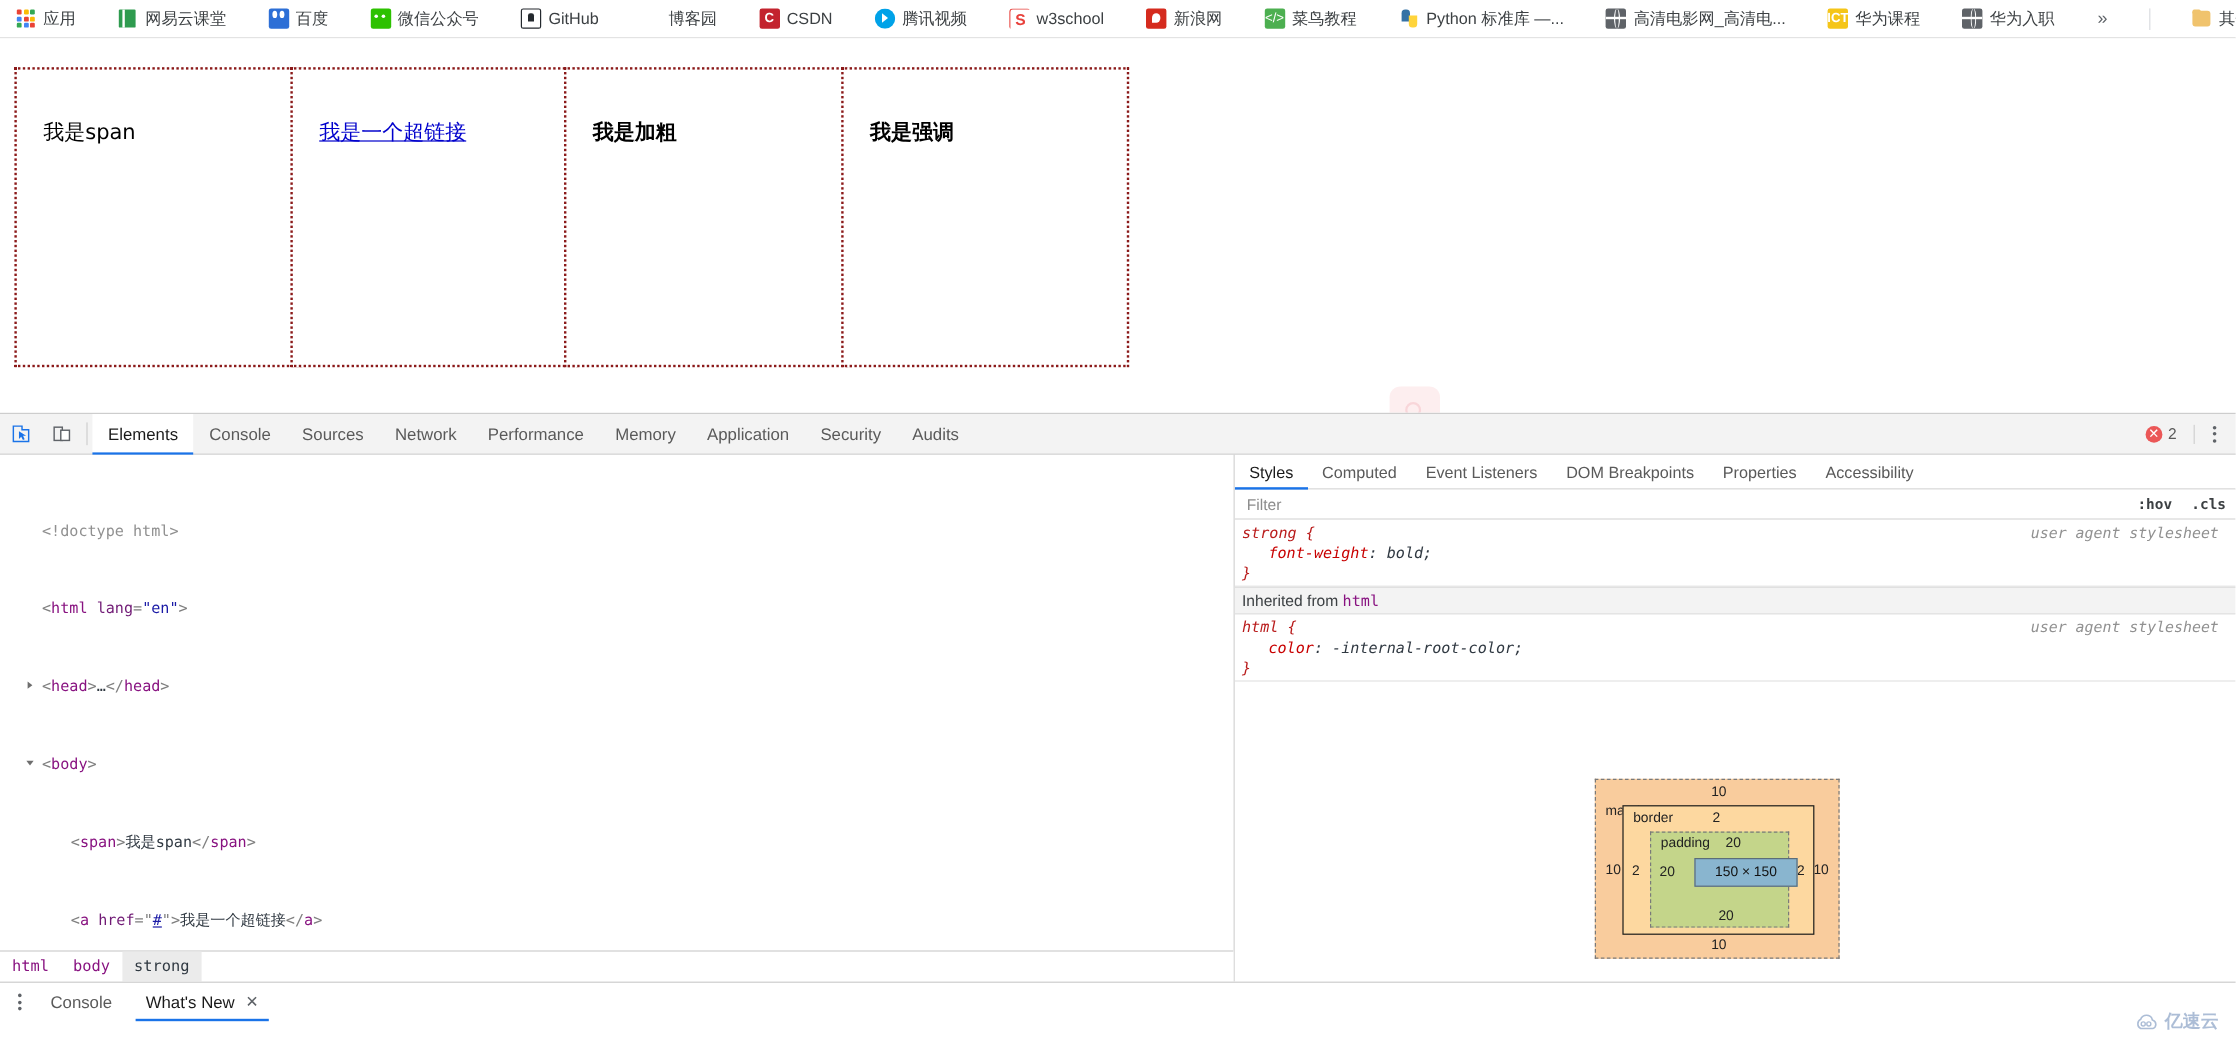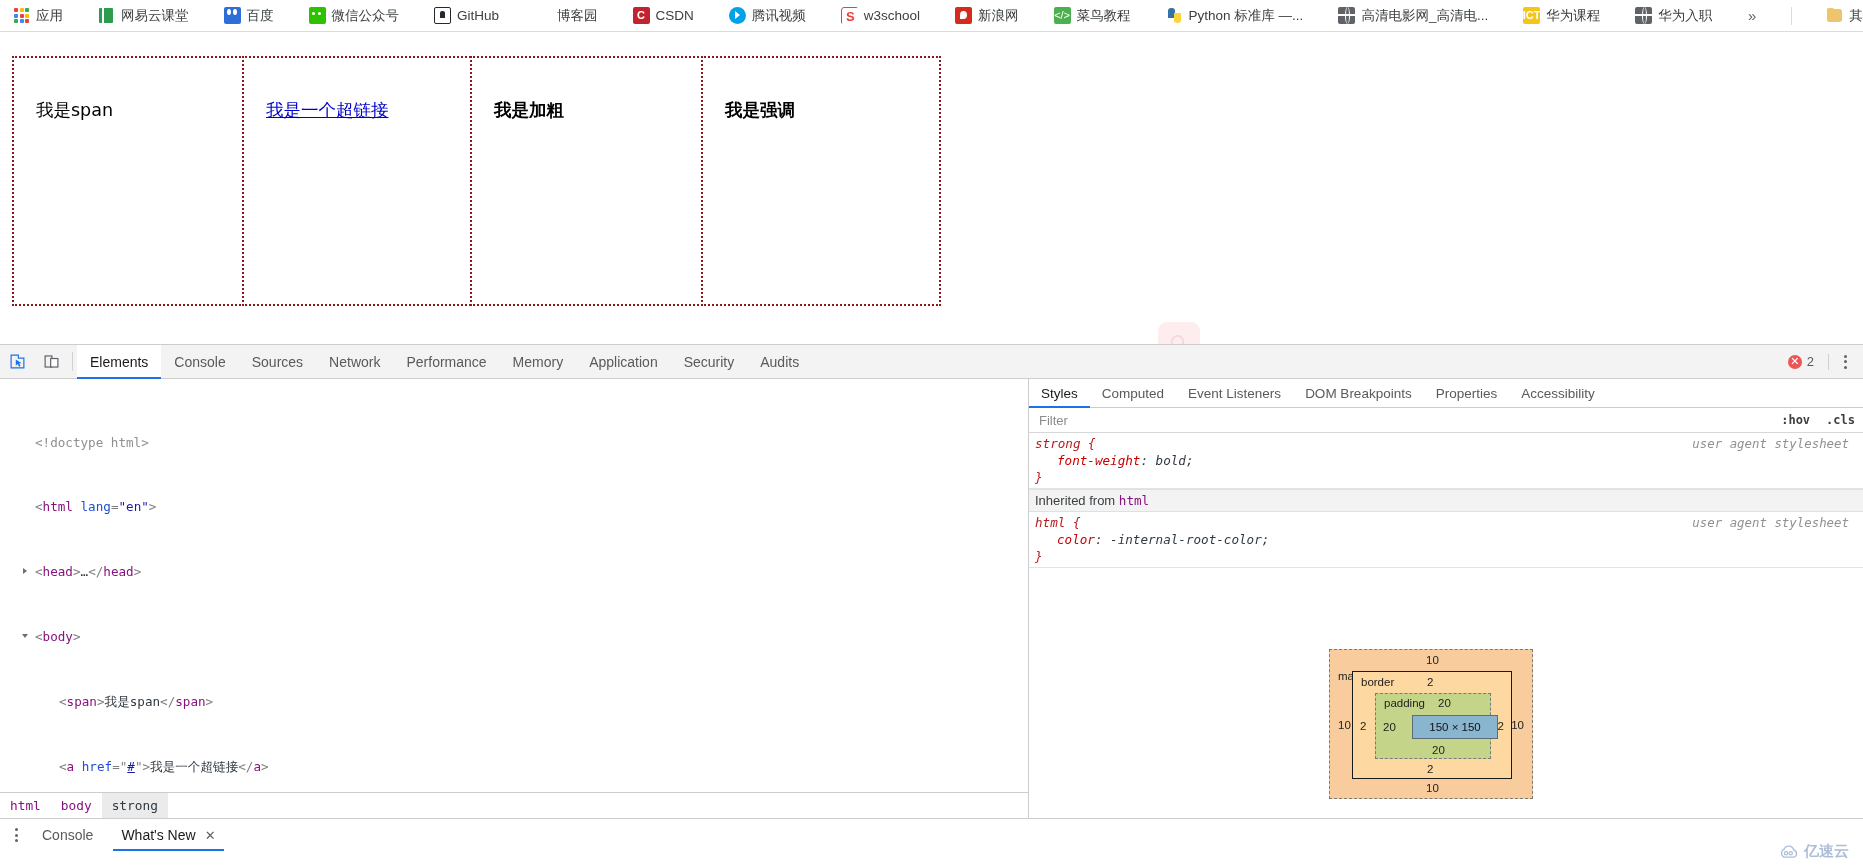--- a/index.html
+++ b/index.html
@@ -204,21 +204,21 @@
     color:#303942;
     white-space:pre;
   }
   .dom-line { position:relative; padding-left:14px; height:16.2px; }
   .twisty { position:absolute; left:2px; top:3.5px; width:0;height:0;
     border-left:4.5px solid #6e6e6e; border-top:3.5px solid transparent; border-bottom:3.5px solid transparent; }
   .twisty.open { border-left:3.5px solid transparent; border-right:3.5px solid transparent;
     border-top:4.5px solid #6e6e6e; left:1px; top:5px; }
   .t-punct { color:#7f7f7f; }
   .t-tag   { color:#881280; }
-  .t-attr  { color:#1d4ed8; }
+  .t-attr  { color:#701a75; }
   .t-val   { color:#1a1aa6; }
   .t-text  { color:#303942; }
   .t-doctype { color:#909090; }
 
   .breadcrumb {
     position:absolute; left:0; right:0; bottom:0;
     height:26px;
     border-top:1px solid #cdcdcd;
     display:flex; align-items:center;
     background:#ffffff;
@@ -301,21 +301,21 @@
     font-size:11.5px; color:#222;
   }
   .bm-border {
     position:absolute; left:22px; top:21px;
     width:160px; height:108px;
     background:#fdd8a0;
     border:1px solid #1a1a1a;
   }
   .bm-padding {
     position:absolute; left:22px; top:21px;
-    width:116px; height:66px;
+    width:116px; height:80px;
     background:#c4d58a;
     border:1px dashed #7a7a7a;
   }
   .bm-content {
     position:absolute; left:36px; top:21px;
     width:86px; height:24px;
     background:#89b5cf;
     border:1px solid #5c6d78;
     display:flex;align-items:center;justify-content:center;
     font-size:11.5px; color:#111;

